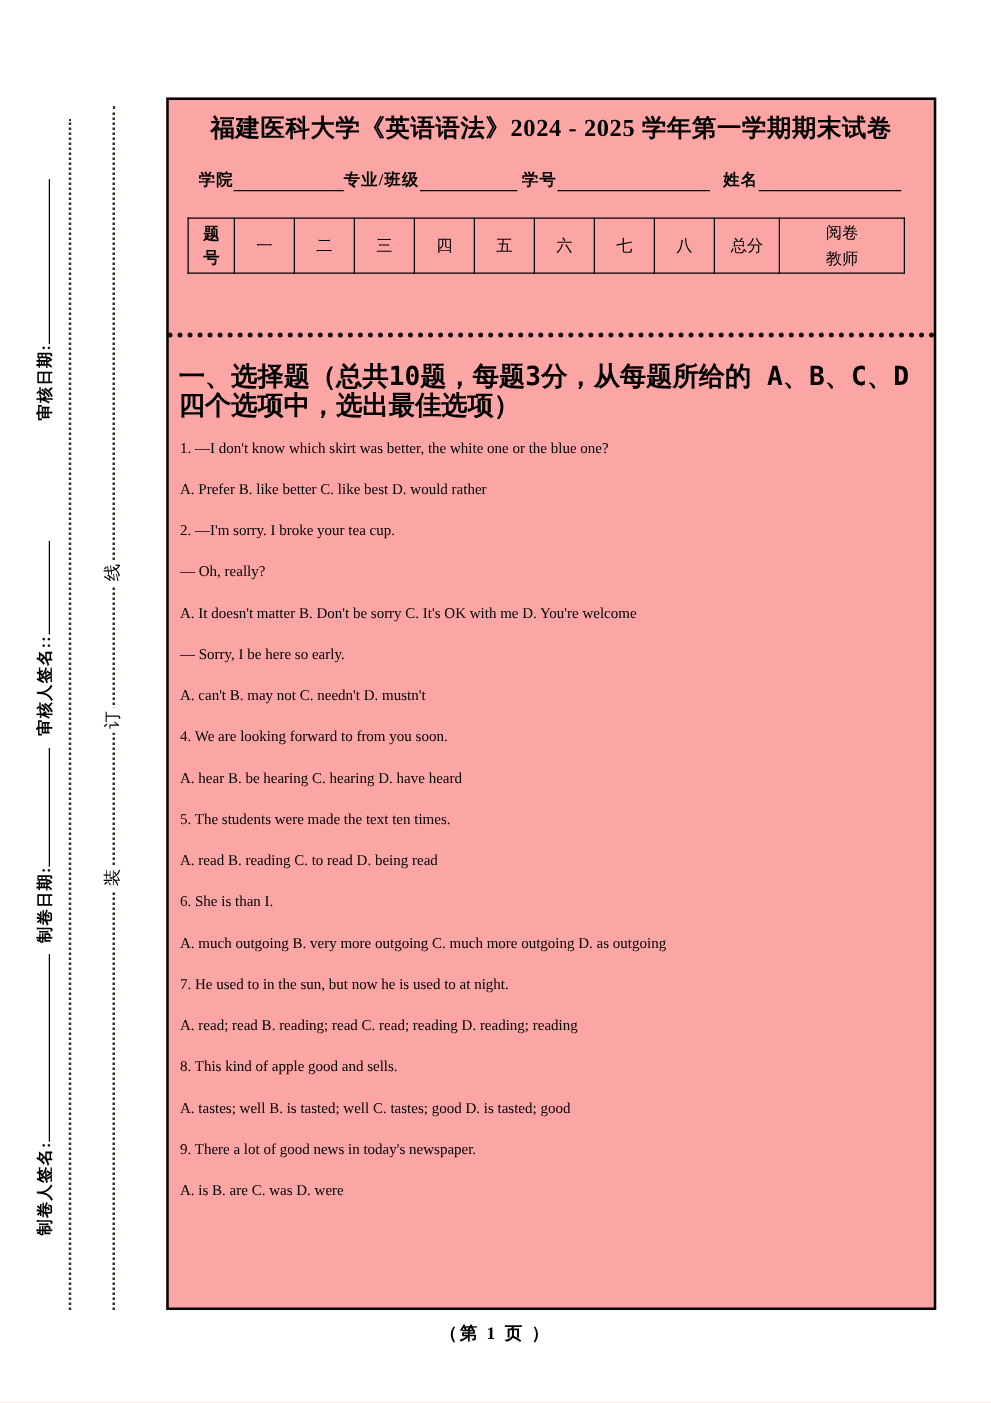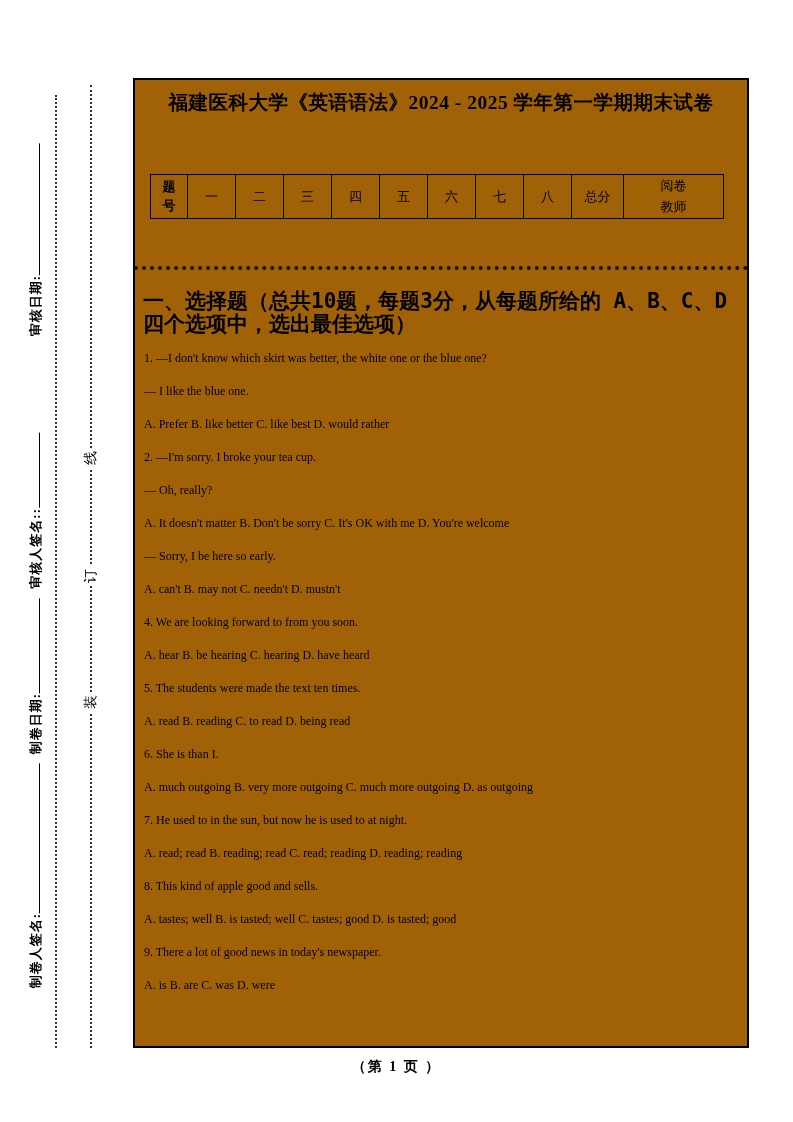--- a/index.html
+++ b/index.html
@@ -19,21 +19,21 @@
   .vinner { position:absolute; left:4px; top:0; white-space:nowrap; transform-origin:0 0;
             transform:rotate(-90deg) translateX(-100%); font-size:13px; font-weight:bold; letter-spacing:1px; }
   .vline  { display:inline-block; height:13px; border-bottom:1.5px solid #000; }
   .vg1 { top:143px; } .vg1 .vline { width:132px; }
   .vg2 { top:433px; } .vg2 .vline { width:75px; }
   .vg3 { top:598px; } .vg3 .vline { width:95px; }
   .vg4 { top:763px; } .vg4 .vline { width:150px; }
 
   
   .sheet { position:absolute; left:133px; top:78px; width:616px; height:970px;
-           border:2px solid #000; box-sizing:border-box; background:#a16207; }
+           border:2px solid #000; box-sizing:border-box; background:#fca5a5; }
   .title { position:absolute; top:9px; left:0; width:100%; text-align:center;
            font-size:19.5px; font-weight:bold; letter-spacing:0.5px; }
 
   .form-row { position:absolute; top:55px; left:24px; right:6px; font-size:13px;
               display:flex; align-items:flex-end; white-space:nowrap; }
   .form-label { font-weight:bold; letter-spacing:1px; }
   .fu { display:inline-block; height:14px; border-bottom:1.5px solid #000; }
   .fu1 { width:88px; } .fu2 { width:78px; } .fu3 { width:122px; } .fu4 { width:114px; }
   .gap1 { width:4px; } .gap2 { width:11px; }
 
@@ -79,20 +79,32 @@
     <div class="vinner"><span>制卷日期:</span><span class="vline"></span></div>
   </div>
   <div class="vgroup vg4">
     <div class="vinner"><span>制卷人签名:</span><span class="vline"></span></div>
   </div>
 
   <div class="sheet">
 
     <div class="title">福建医科大学《英语语法》2024 - 2025 学年第一学期期末试卷</div>
 
+    <div class="form-row">
+      <span class="form-label">学院</span>
+        <span class="fu fu1"></span>
+        <span class="form-label">专业/班级</span>
+        <span class="fu fu2"></span>
+        <span class="gap1"></span>
+        <span class="form-label">学号</span>
+        <span class="fu fu3"></span>
+        <span class="gap2"></span>
+        <span class="form-label">姓名</span>
+        <span class="fu fu4"></span>
+    </div>
 
     <table class="score-table">
       <colgroup>
         <col style="width:37px">
         <col style="width:48px">
           <col style="width:48px">
           <col style="width:48px">
           <col style="width:48px">
         <col style="width:48px">
           <col style="width:48px">
@@ -117,21 +129,20 @@
           </tr>
     </tbody>
       </table>
 
     <div class="dot-sep"></div>
 
     <div class="section-heading">一、选择题（总共10题，每题3分，从每题所给的 A、B、C、D 四个选项中，选出最佳选项）</div>
 
     <div class="questions" id="questions">
         <div class="qline">1. —I don't know which skirt was better, the white one or the blue one?</div>
-        <div class="qline">— I like the blue one.</div>
         <div class="qline">A. Prefer B. like better C. like best D. would rather</div>
         <div class="qline">2. —I'm sorry. I broke your tea cup.</div>
         <div class="qline">— Oh, really?</div>
         <div class="qline">A. It doesn't matter B. Don't be sorry C. It's OK with me D. You're welcome</div>
         <div class="qline">— Sorry, I be here so early.</div>
         <div class="qline">A. can't B. may not C. needn't D. mustn't</div>
         <div class="qline">4. We are looking forward to from you soon.</div>
         <div class="qline">A. hear B. be hearing C. hearing D. have heard</div>
         <div class="qline">5. The students were made the text ten times.</div>
         <div class="qline">A. read B. reading C. to read D. being read</div>

